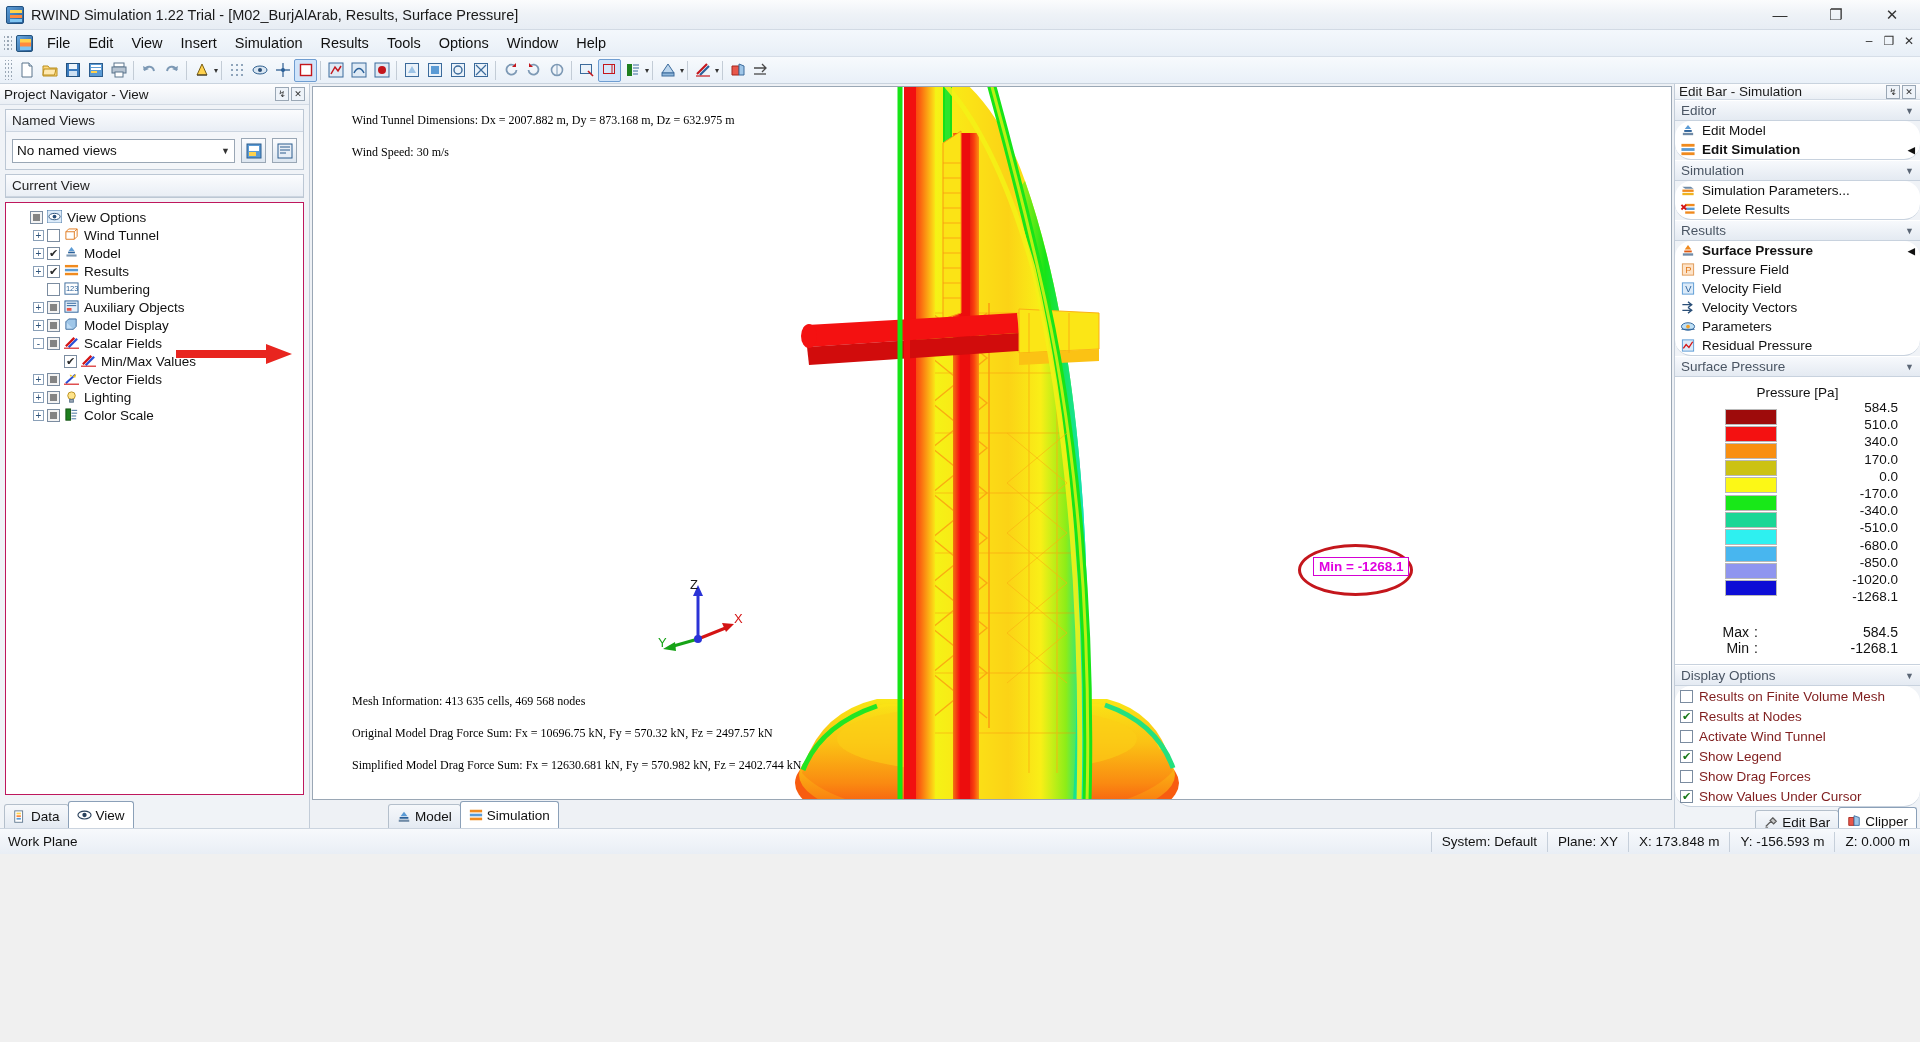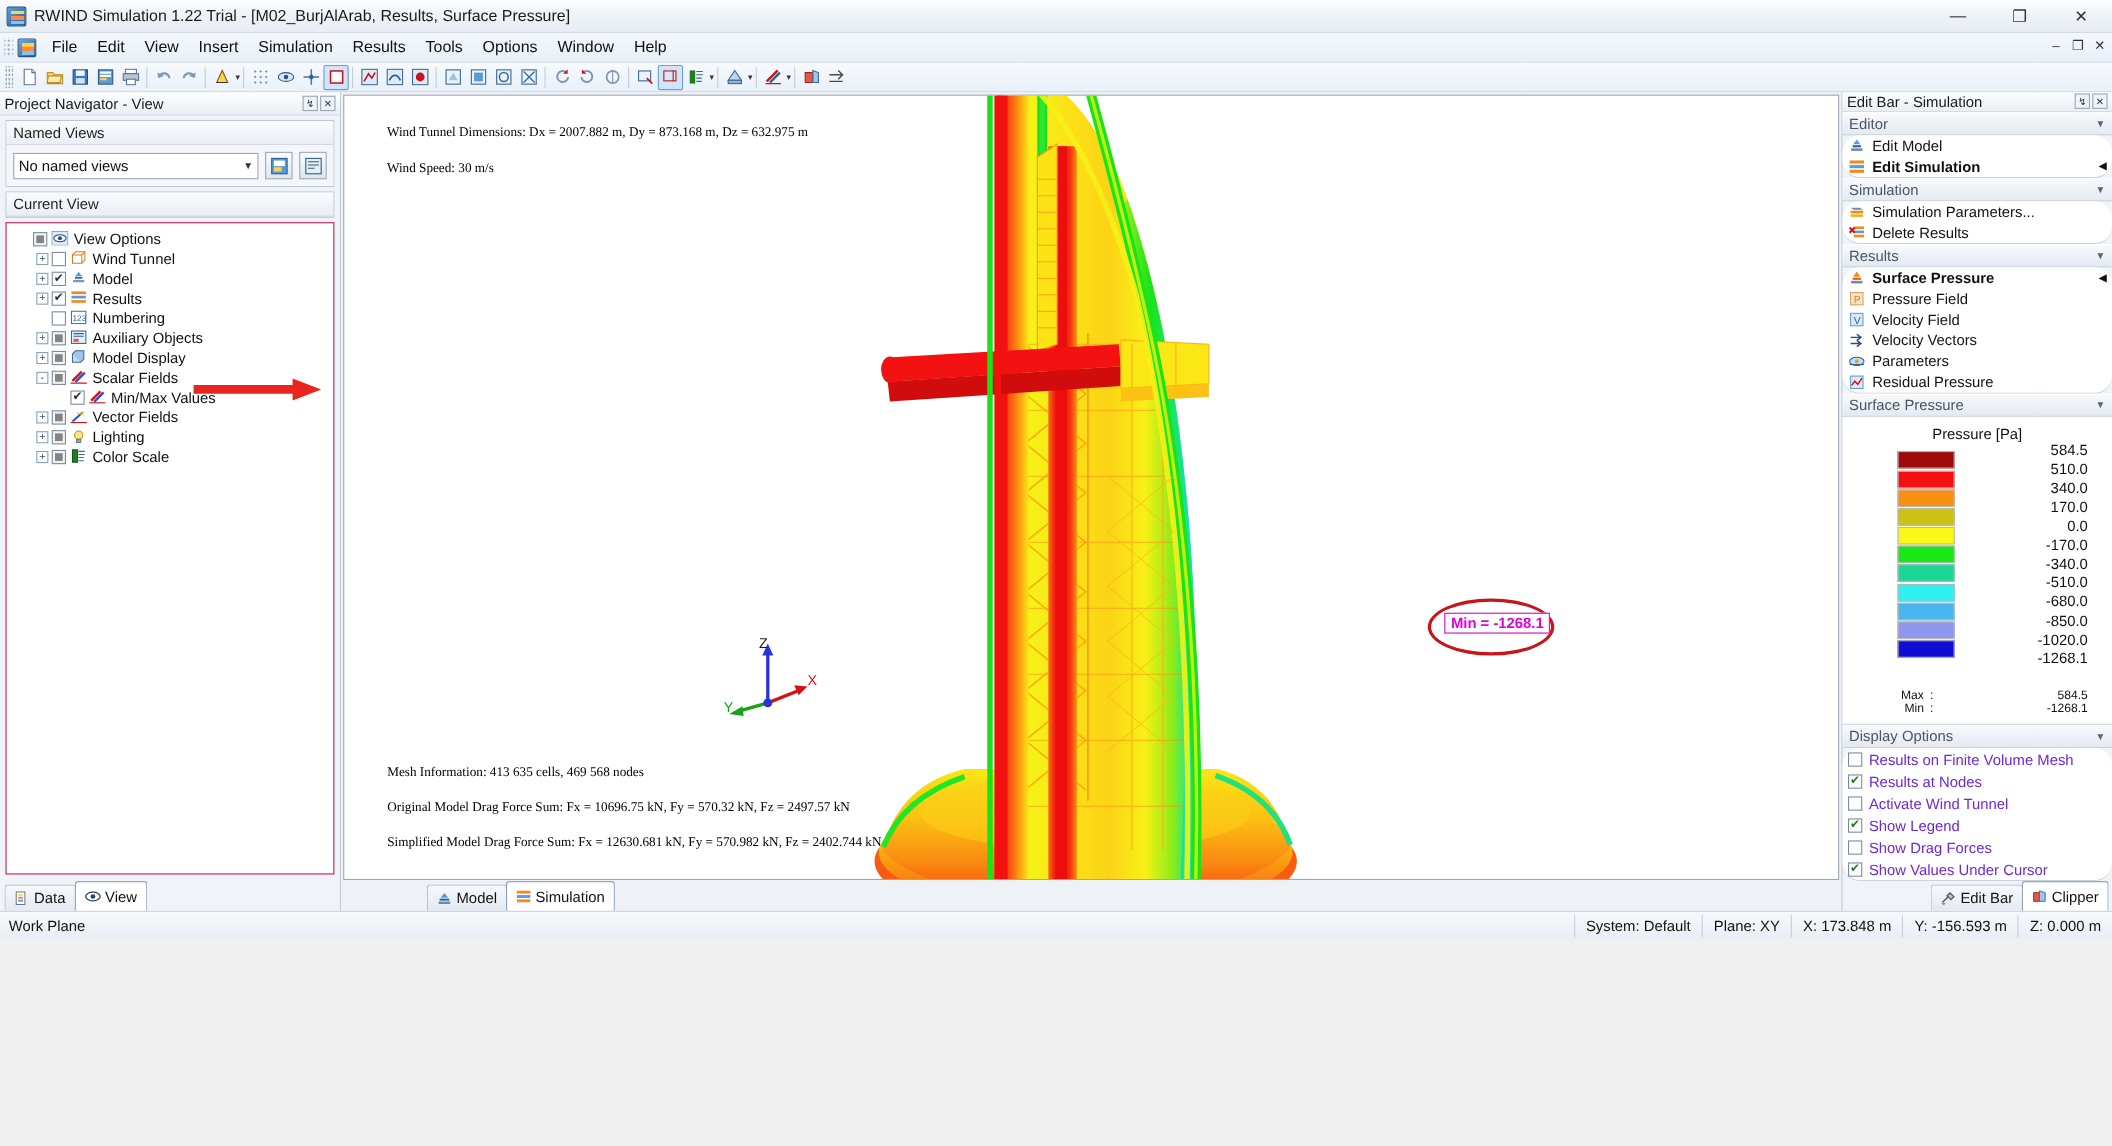--- a/index.html
+++ b/index.html
@@ -178,26 +178,26 @@
   .ritem { display:flex; align-items:center; height:19px; padding: 0 5px; font-size:13.5px; color:#111; }
   .ritem.bold { font-weight:bold; }
   .ritem .ric { width:16px; height:15px; margin-right:6px; flex:0 0 16px; }
   .ritem .tri { margin-left:auto; color:#111; font-size:9px; }
   .legend-wrap { background:#fff; border-bottom:1px solid #c8d2de; padding: 6px 8px 8px 8px; }
   .legend-title { text-align:center; font-size:13.5px; color:#111; margin: 2px 0 8px 0; }
   .legend-rows { display:flex; flex-direction:column; }
   .lrow { display:flex; align-items:center; height: 17.2px; }
   .lswatch { width: 52px; height:16px; border:1px solid #b9b9b9; margin-left: 42px; }
   .lval { flex:1 1 auto; text-align:right; font-size:13.5px; color:#111; padding-right: 14px; }
-  .minmax { margin-top: 10px; font-size:11px; color:#111; }
+  .minmax { margin-top: 10px; font-size:14px; color:#111; }
   .mmrow { display:flex; }
   .mmlab { width: 66px; text-align:right; }
   .mmcol { width: 14px; text-align:center; }
   .mmval { flex:1 1 auto; text-align:right; padding-right: 14px; }
-  .opt { display:flex; align-items:center; height: 20px; padding: 0 5px; font-size:13.5px; color:#6d28d9;text-align:center; }
+  .opt { display:flex; align-items:center; height: 20px; padding: 0 5px; font-size:13.5px; color:#7f1d1d;text-align:center; }
   .ocbx { width:13px; height:13px; border:1px solid #7b8ca0; background:#fff; margin-right:6px; flex:0 0 13px;
           display:flex; align-items:center; justify-content:center; }
   .ocbx.checked:after { content:"\2714"; font-size:11px; color:#1a7a1a; line-height:11px; }
   .rbottom-tabs { margin-top:auto; height:28px; display:flex; align-items:flex-end; justify-content:flex-end; padding-right:4px; }
 
   
   .statusbar {
     height: 26px; flex:0 0 26px; display:flex; align-items:center;
     background: linear-gradient(to bottom,#f7f9fc,#e9eef5); border-top:1px solid #cbd4df;
     font-size:13.5px; color:#111;

